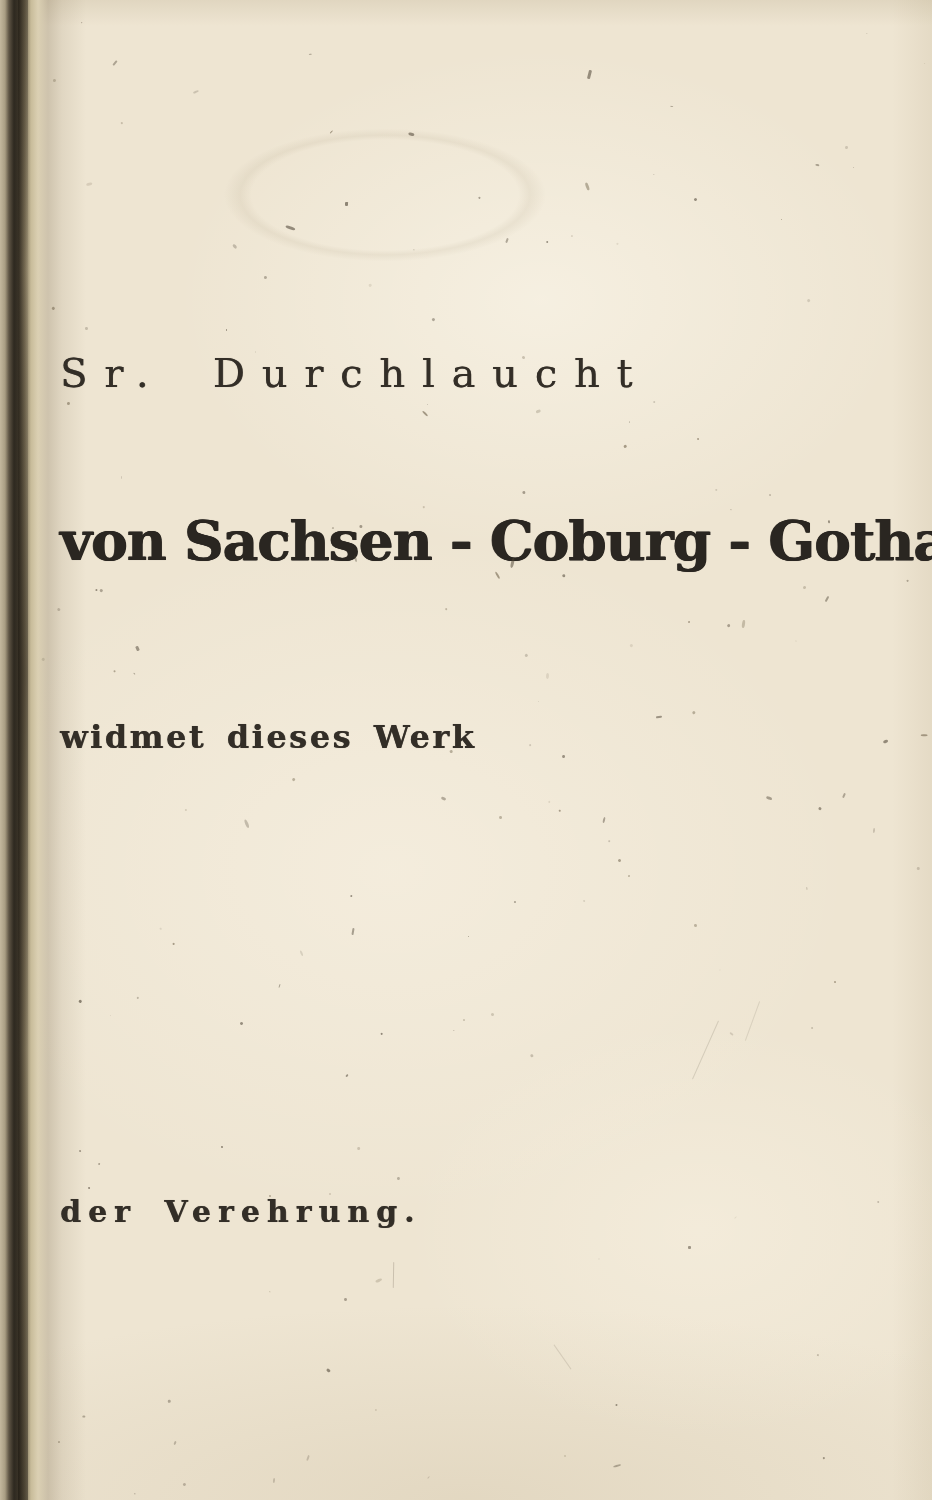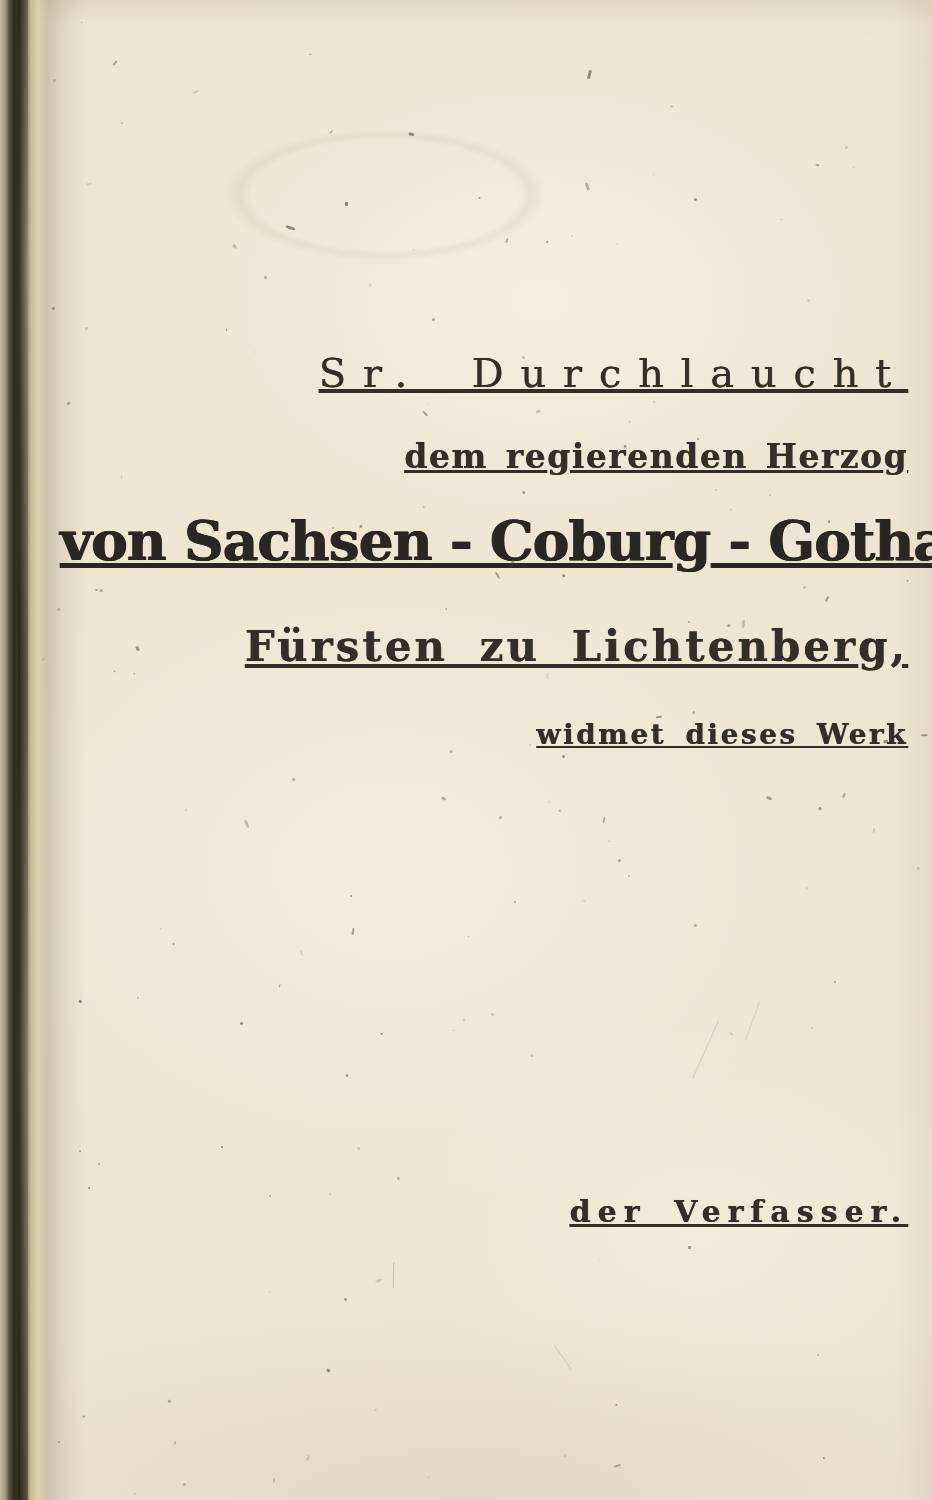--- a/index.html
+++ b/index.html
@@ -45,52 +45,49 @@
       rgba(20,16,10,0.35) 0%, rgba(20,16,10,0.05) 18%,
       rgba(20,16,10,0.40) 45%, rgba(20,16,10,0.10) 70%,
       rgba(20,16,10,0.45) 100%);
   }
   #page { position: absolute; inset: 0; }
 
   .l {
     position: absolute;
     left: 60px; right: 24px;
     margin: 0;
-    text-align: right;
+    text-align: left;
     color: #332e27;
     white-space: nowrap;
     text-shadow: 0.4px 0 0 rgba(51,46,39,0.75), 0 0 1px rgba(51,46,39,0.28);
-    text-decoration: underline;
   }
   .l1 { top: 350px; font-size: 40px; font-weight: 400; letter-spacing: 0.42em; word-spacing: 0.45em; }
   .l2 { top: 437px; font-size: 33px; font-weight: 700; letter-spacing: 1.5px; word-spacing: 5px; }
   .l3 { top: 508px; font-size: 55px; font-weight: 700; letter-spacing: -1px; color: #2a2621;
         text-shadow: 0.7px 0 0 #2a2621, -0.4px 0 0 rgba(42,38,33,0.8), 0 0 1px rgba(42,38,33,0.3); }
   .l4 { top: 622px; font-size: 42px; font-weight: 700; letter-spacing: 3px; word-spacing: 14px; }
-  .l5 { top: 718px; font-size: 28px; font-weight: 700; letter-spacing: 2.5px; word-spacing: 7px; }
+  .l5 { top: 718px; font-size: 32px; font-weight: 700; letter-spacing: 2.5px; word-spacing: 7px; }
   .l6 { top: 800px; font-size: 22px; font-weight: 700; letter-spacing: 0.3px; word-spacing: 3px; }
   .l7 { top: 875px; font-size: 23px; font-weight: 700; letter-spacing: 2.5px; }
   .l8 { top: 1194px; font-size: 30px; font-weight: 700; letter-spacing: 7px; word-spacing: 10px; }
 
   .speck { position: absolute; background: #4c4233; border-radius: 50%; }
   .mark  { position: absolute; background: #4c4233; border-radius: 1px; }
 </style>
 </head>
 <body>
 
 <div id="scan">
   <div id="gutter"></div>
 
   <div id="page">
     <p class="l l1">Sr. Durchlaucht</p>
-    <p class="l l2">dem regierenden Herzog</p>
     <p class="l l3">von Sachsen - Coburg - Gotha,</p>
-    <p class="l l4">Fürsten zu Lichtenberg,</p>
     <p class="l l5">widmet dieses Werk</p>
-    <p class="l l8">der Verfasser.</p>
+    <p class="l l8">der Verehrung.</p>
   </div>
 
   <div id="speckles">
       <span class="speck" style="left: 697.152px; top: 438.061px; width: 2.07165px; height: 2.07165px; opacity: 0.57; transform: rotate(177deg); background: rgb(110, 97, 73);"></span>
       <span class="speck" style="left: 608.217px; top: 839.502px; width: 2.22661px; height: 2.22661px; opacity: 0.27; transform: rotate(160deg);"></span>
       <span class="speck" style="left: 268.541px; top: 1194.73px; width: 2.00706px; height: 2.00706px; opacity: 0.47; transform: rotate(134deg); background: rgb(110, 97, 73);"></span>
       <span class="speck" style="left: 279.298px; top: 983.916px; width: 1.38427px; height: 4.05375px; opacity: 0.45; transform: rotate(18deg);"></span>
       <span class="speck" style="left: 823.49px; top: 1457.48px; width: 1.73406px; height: 1.73406px; opacity: 0.51; transform: rotate(43deg);"></span>
       <span class="speck" style="left: 136.514px; top: 996.879px; width: 1.86317px; height: 1.86317px; opacity: 0.32; transform: rotate(129deg);"></span>
       <span class="speck" style="left: 495.725px; top: 571.244px; width: 2.47979px; height: 8.41426px; opacity: 0.58; transform: rotate(151deg); background: rgb(110, 97, 73);"></span>

